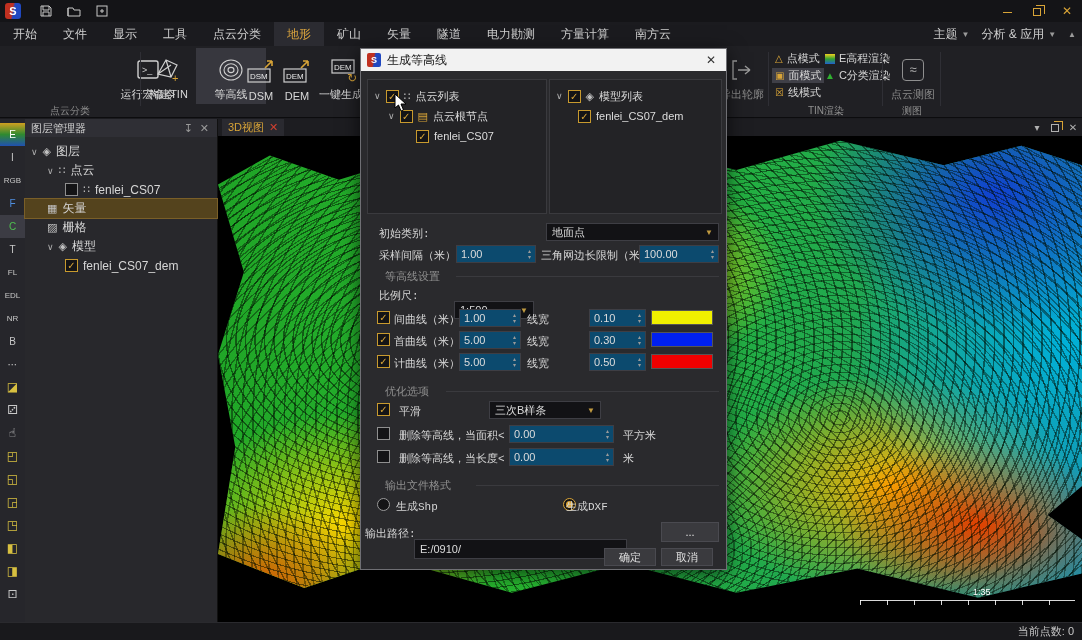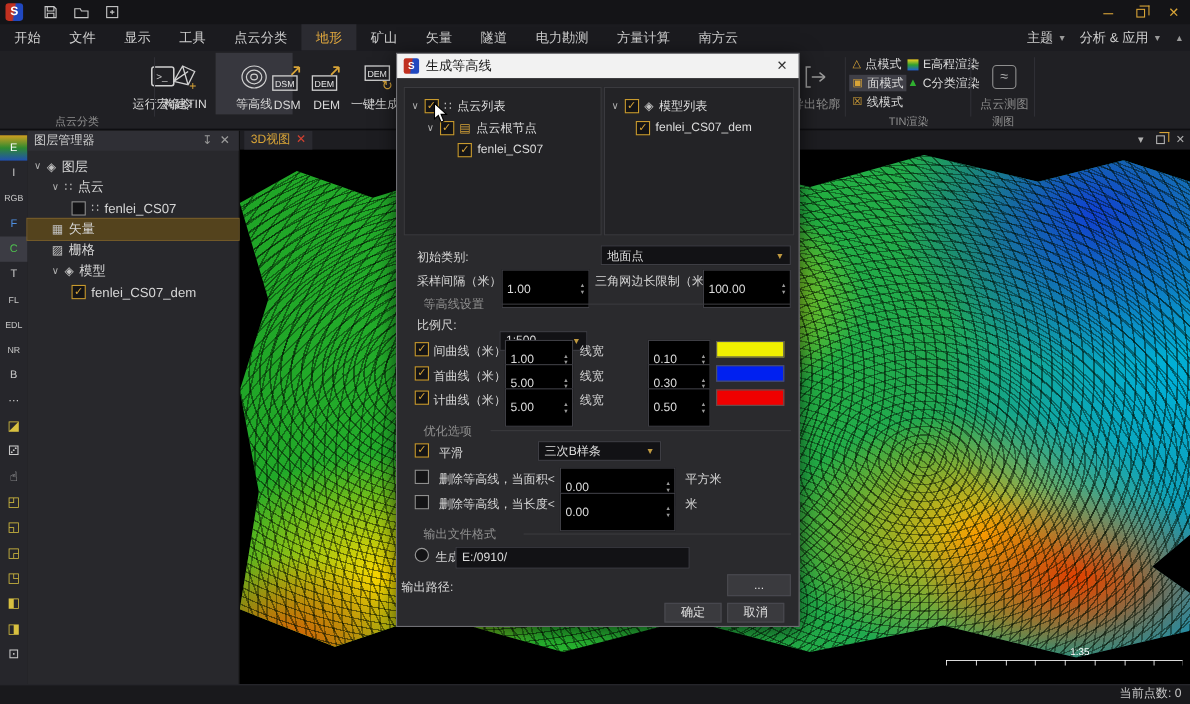--- a/index.html
+++ b/index.html
@@ -94,24 +94,24 @@
   
   .dialog { position:absolute; left:360px; top:48px; width:367px; height:522px; background:#2a2a2d;
             border:1px solid #6f6f74; box-shadow:0 4px 18px rgba(0,0,0,.65); }
   .dlg-title { height:22px; background:#f2f2f2; color:#141414; font-size:12px; display:flex; align-items:center; padding:0 6px; gap:6px; }
   .dlg-title .dx { margin-left:auto; color:#333; font-size:12px; padding:0 4px; }
   .dlg-logo { width:14px; height:14px; border-radius:2px; background:linear-gradient(100deg,#c03020 45%,#2048c0 55%);
               color:#fff; font-size:9px; font-weight:bold; text-align:center; line-height:14px; }
   .dlg-body { position:relative; height:500px; font-size:11px; }
   .tree-panel { position:absolute; top:8px; height:135px; background:#232326; border:1px solid #3a3a3e; padding-top:6px; }
   .dtrow { height:20px; display:flex; align-items:center; gap:5px; padding-left:6px; color:#dcdcdc; white-space:nowrap; }
-  .lbl { position:absolute; font-size:11px; color:#d6d6d6; white-space:nowrap; }
+  .lbl { position:absolute; font-size:11px; color:#d6d6d6; white-space:nowrap;font-family:Liberation Mono, monospace; }
   .sect { position:absolute; font-size:11px; color:#8f8f8f; white-space:nowrap; }
   .sline { position:absolute; border-top:1px solid #3a3a3e; }
-  .spin { position:absolute; height:35px; background:#000000; border:1px solid #3e3e44; color:#dcdcdc; font-size:11px;
+  .spin { position:absolute; height:18px; background:#0c4a6e; border:1px solid #3e3e44; color:#dcdcdc; font-size:11px;
           display:flex; align-items:center; padding:0 4px; }
   .spin .arr { margin-left:auto; display:flex; flex-direction:column; line-height:6px; font-size:6px; color:#9a9a9a; }
   .drop { position:absolute; height:18px; background:#121215; border:1px solid #3e3e44; color:#dcdcdc; font-size:11px;
           display:flex; align-items:center; padding:0 5px; }
   .drop .da { margin-left:auto; font-size:8px; color:#c09a40; }
   .swatch { position:absolute; height:15px; border:1px solid #555; }
   .btn { position:absolute; height:18px; background:#3a3a3e; border:1px solid #4a4a50; color:#e0e0e0; font-size:11px;
          text-align:center; line-height:16px; }
   .pathinput { position:absolute; height:20px; background:#121215; border:1px solid #3e3e44; color:#dcdcdc; font-size:11px;
          line-height:18px; padding:0 5px; }
@@ -524,21 +524,21 @@
       
       <div class="sect" style="left:24px;top:407px">输出文件格式</div>
       <div class="sline" style="left:115px;top:414px;width:243px"></div>
 
       <span class="radio abs" style="left:16px;top:427px"></span>
       <div class="lbl" style="left:35px;top:428px">生成Shp</div>
       <span class="radio sel abs" style="left:186px;top:427px"></span>
       <div class="lbl" style="left:205px;top:428px">生成DXF</div>
 
       <div class="lbl" style="left:4px;top:455px">输出路径:</div>
-      <div class="pathinput" style="left:53px;top:426px;width:213px">E:/0910/</div>
+      <div class="pathinput" style="left:53px;top:468px;width:213px">E:/0910/</div>
       <div class="btn" style="left:300px;top:451px;width:58px;height:20px;line-height:18px">...</div>
 
       <div class="btn" style="left:243px;top:477px;width:52px">确定</div>
       <div class="btn" style="left:300px;top:477px;width:52px">取消</div>
     </div>
   </div>
 
   <div class="statusbar">
     <span style="position:absolute;right:8px">当前点数: 0</span>
   </div>

